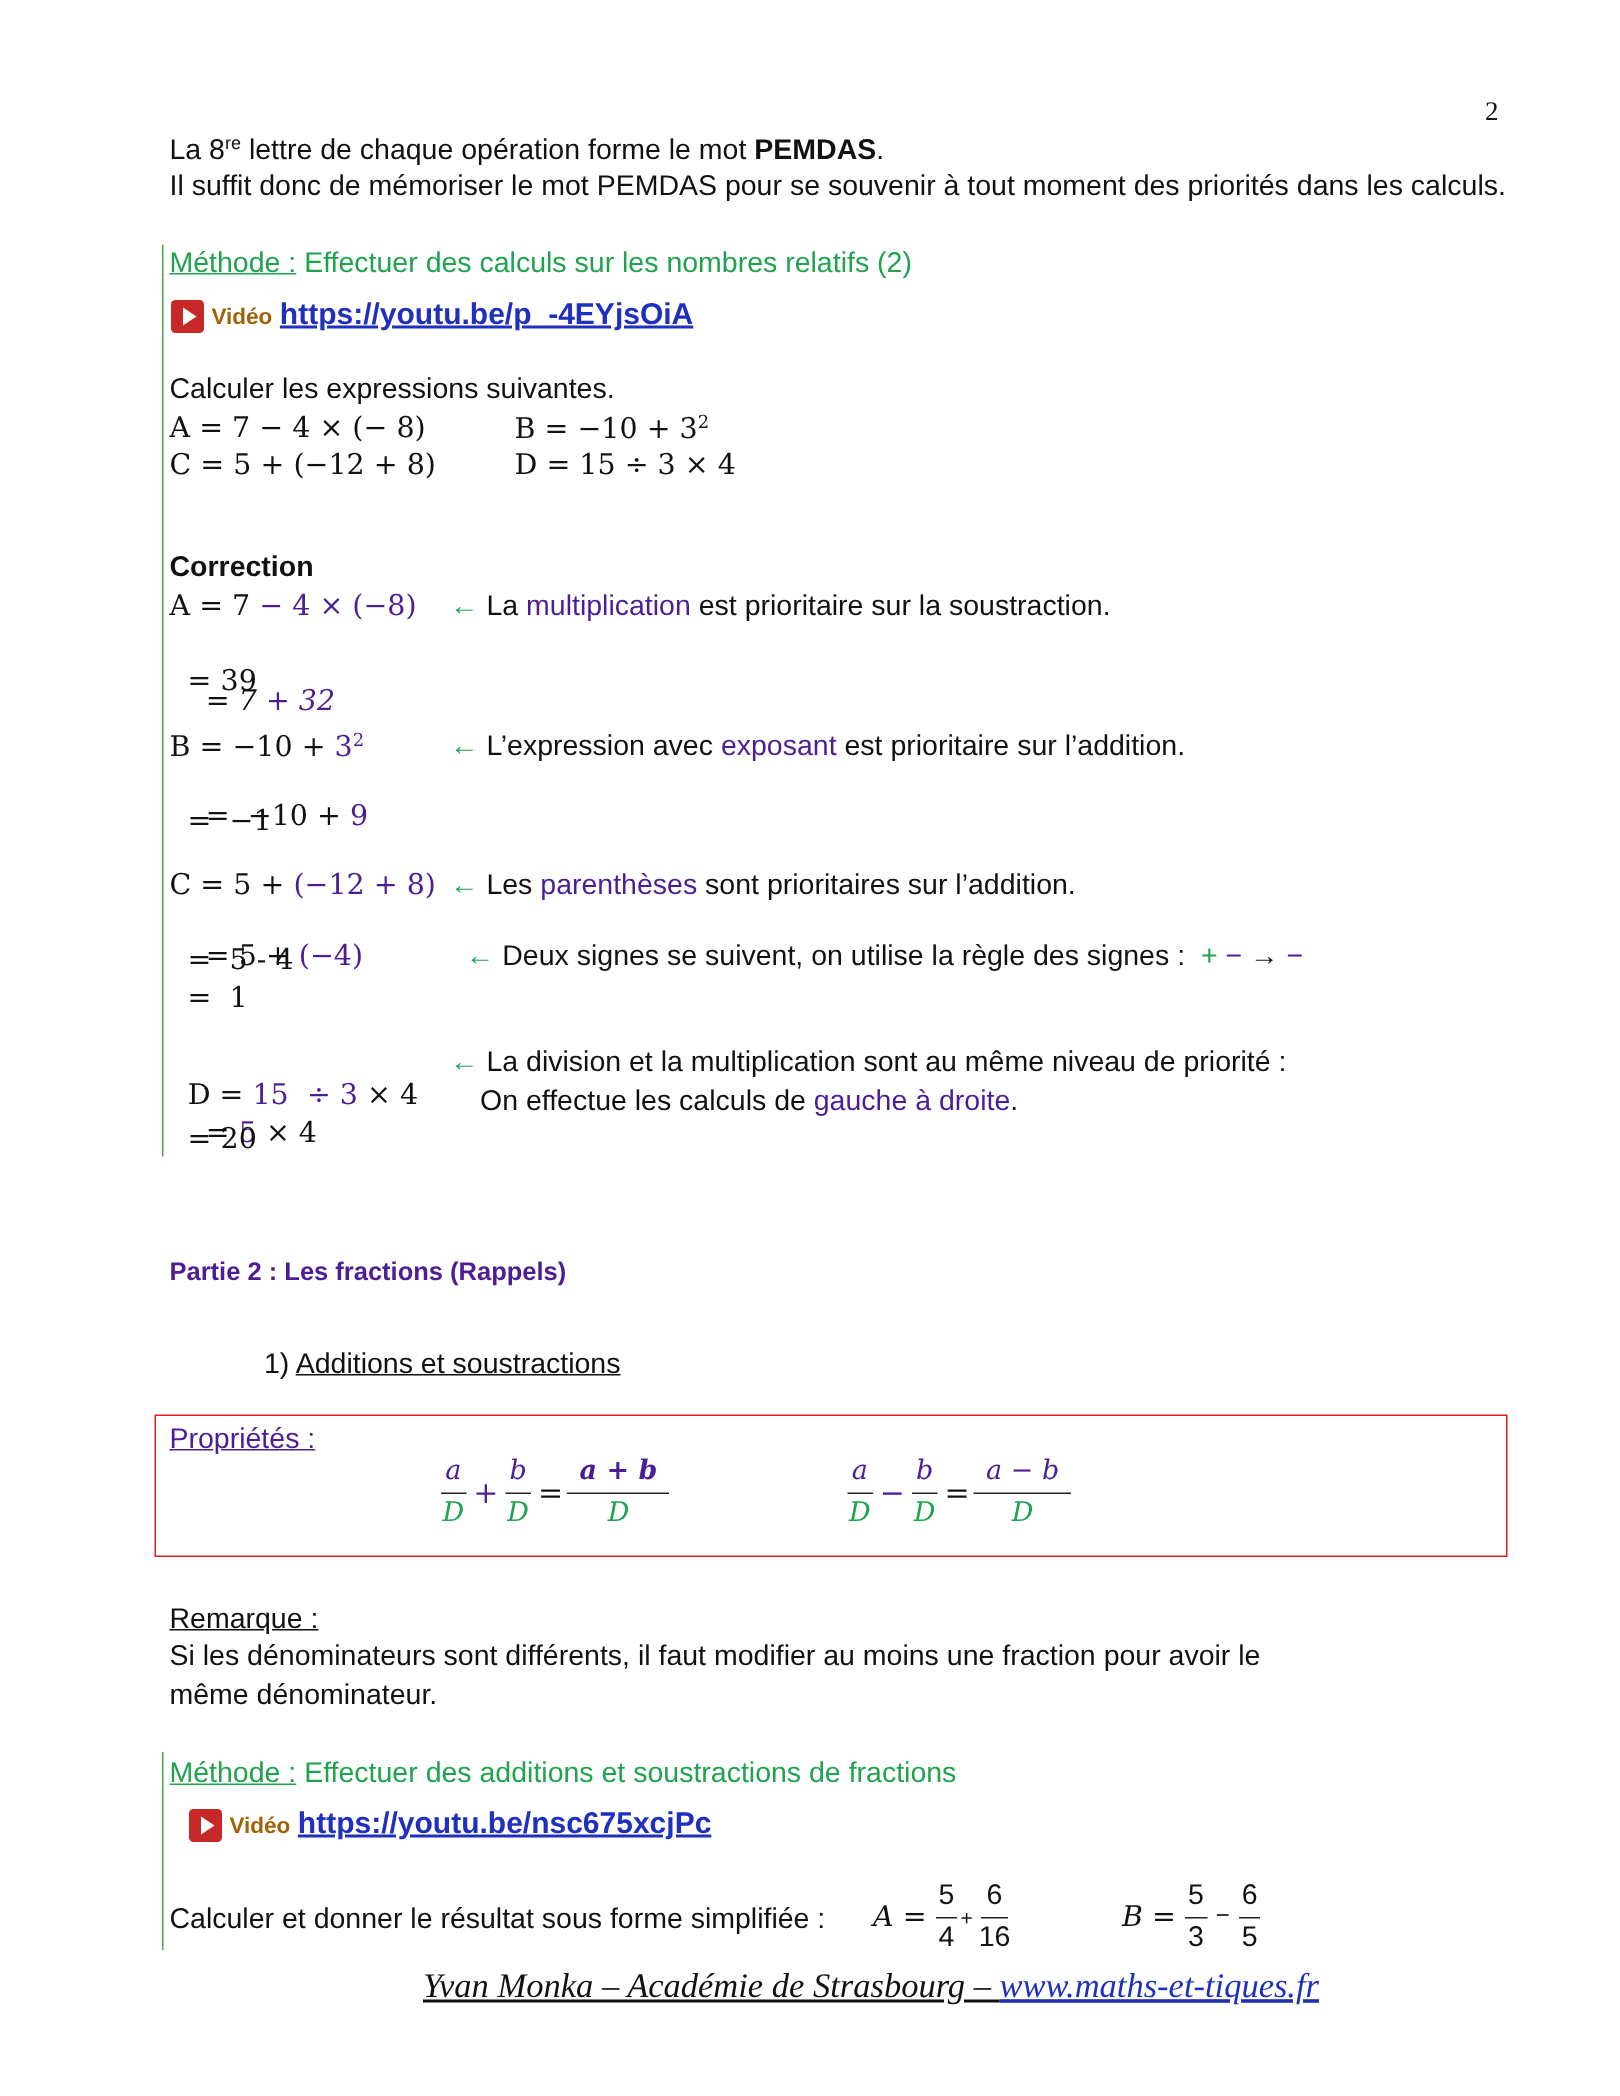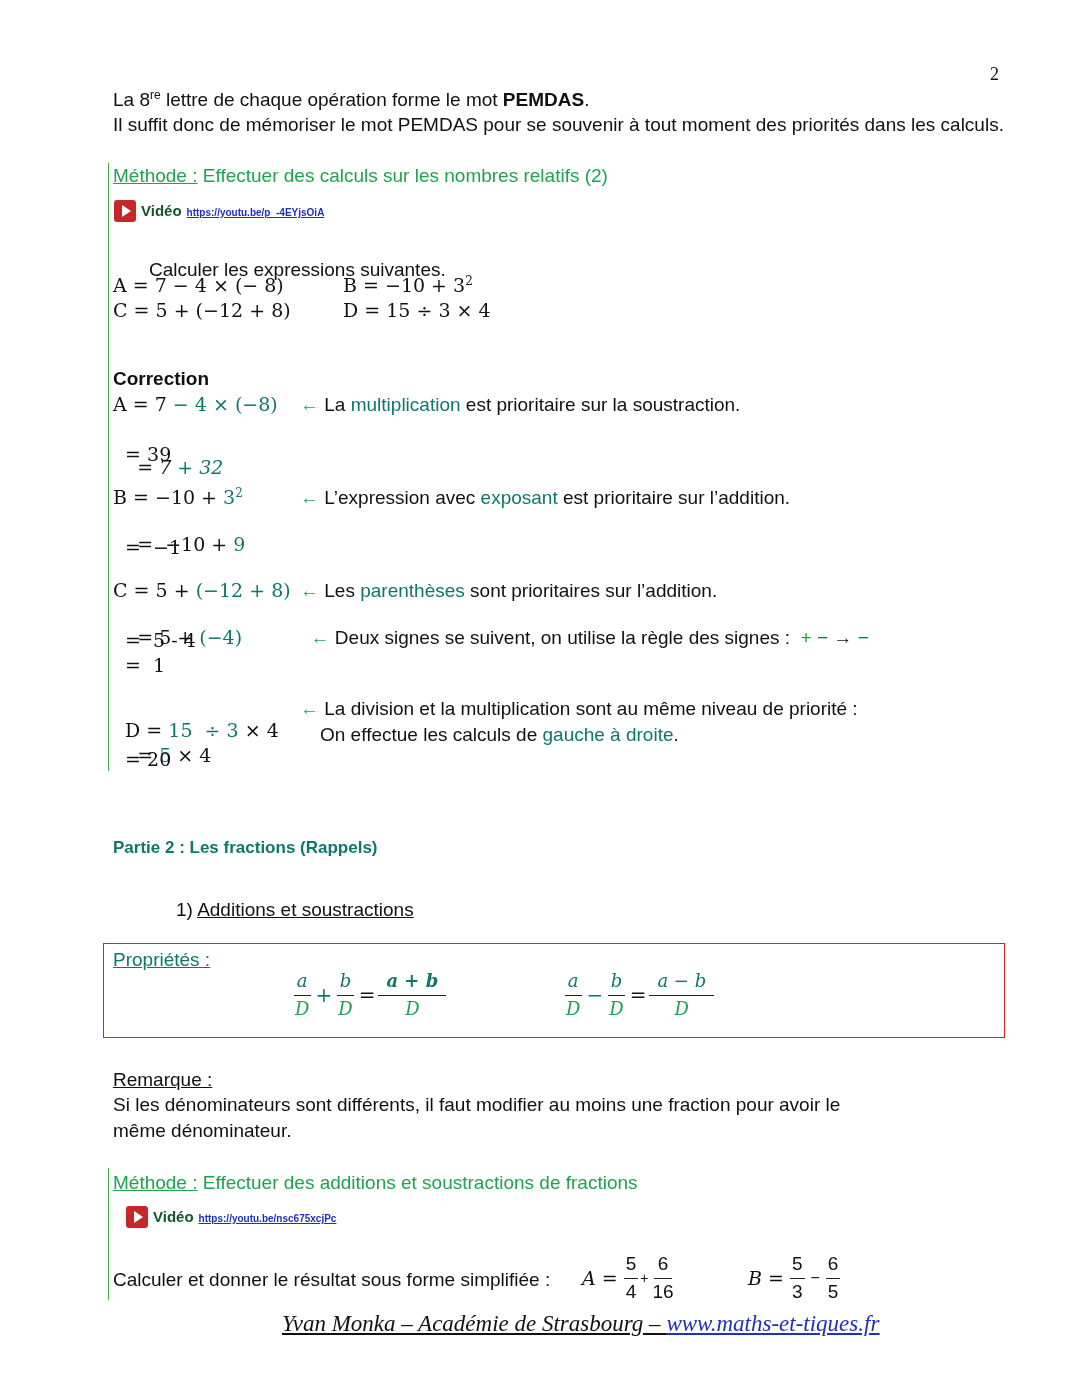--- a/index.html
+++ b/index.html
@@ -1,26 +1,26 @@
 <!DOCTYPE html>
 <html><head>
 <meta charset="utf-8">
 <style>
   html, body { margin:0; padding:0; background:#ffffff; }
   body { width:1080px; height:1397px; position:relative; overflow:hidden;
          font-family:"Liberation Sans", sans-serif; color:#111; font-size:19px; }
   .abs { position:absolute; white-space:nowrap; }
   .math { font-family:"DejaVu Serif", serif; font-size:19px; }
   .mi { font-style:italic; }
-  .red { color:#0f766e; }
+  .red { color:#4c1d95; }
   .green { color:#1fa34e; }
-  .darkred { color:#14532d; }
+  .darkred { color:#a16207; }
   .u { text-decoration:underline; }
   .b { font-weight:bold; }
-  .link { color:#1f2fbf; text-decoration:underline; font-weight:bold; font-size:10px; }
+  .link { color:#1f2fbf; text-decoration:underline; font-weight:bold; font-size:20px; }
   .vline { position:absolute; width:1px; background:#4aa84a; }
   .yt { display:inline-block; width:22px; height:22px; background:#c62828; border-radius:3px; position:relative; vertical-align:middle; margin-right:5px; }
   .yt::after { content:""; position:absolute; left:8px; top:5px; border-left:9px solid #fff; border-top:6px solid transparent; border-bottom:6px solid transparent; }
   .frac { display:inline-flex; flex-direction:column; align-items:center; vertical-align:middle; font-family:"DejaVu Serif", serif; font-style:italic; font-size:18px; line-height:1.25; }
   .frac .num { padding:0 3px 2px; border-bottom:1.5px solid #222; }
   .frac .den { padding:2px 3px 0; }
   .fracn { display:inline-flex; flex-direction:column; align-items:center; vertical-align:middle; font-family:"Liberation Sans", sans-serif; font-size:19px; line-height:1.3; }
   .fracn .num { padding:0 2px 1px; border-bottom:1.5px solid #222; }
   .fracn .den { padding:1px 2px 0; }
   .op { font-family:"DejaVu Serif", serif; font-size:20px; margin:0 3px; vertical-align:middle; }
@@ -37,21 +37,21 @@
 <div class="abs" style="left:113px; top:114px;">Il suffit donc de mémoriser le mot PEMDAS pour se souvenir à tout moment des priorités dans les calculs.</div>
 
 <div class="vline" style="left:108px; top:163px; height:608px;"></div>
 <div class="abs green" style="left:113px; top:165px;">
   <span class="u">Méthode :</span><span> Effectuer des calculs sur les nombres relatifs (2)</span>
 </div>
 <div class="abs" style="left:114px; top:199px;">
   <span class="yt"></span><span class="darkred b" style="font-size:15px; margin-right:5px;">Vidéo</span><a class="link">https://youtu.be/p_-4EYjsOiA</a>
 </div>
 
-<div class="abs" style="left:113px; top:259px;margin-left:36px;">Calculer les expressions suivantes.</div>
+<div class="abs" style="left:113px; top:249px;">Calculer les expressions suivantes.</div>
 <div class="abs math" style="left:113px; top:274px;">A = 7 − 4 × (− 8)</div>
 <div class="abs math" style="left:343px; top:274px;">
   <span>B = −10 + 3</span><sup style="font-size:12px;">2</sup>
 </div>
 <div class="abs math" style="left:113px; top:299px;">C = 5 + (−12 + 8)</div>
 <div class="abs math" style="left:343px; top:299px;">D = 15  ÷ 3 × 4</div>
 
 <div class="abs b" style="left:113px; top:368px;">Correction</div>
 
 <div class="abs math" style="left:113px; top:393px;">

